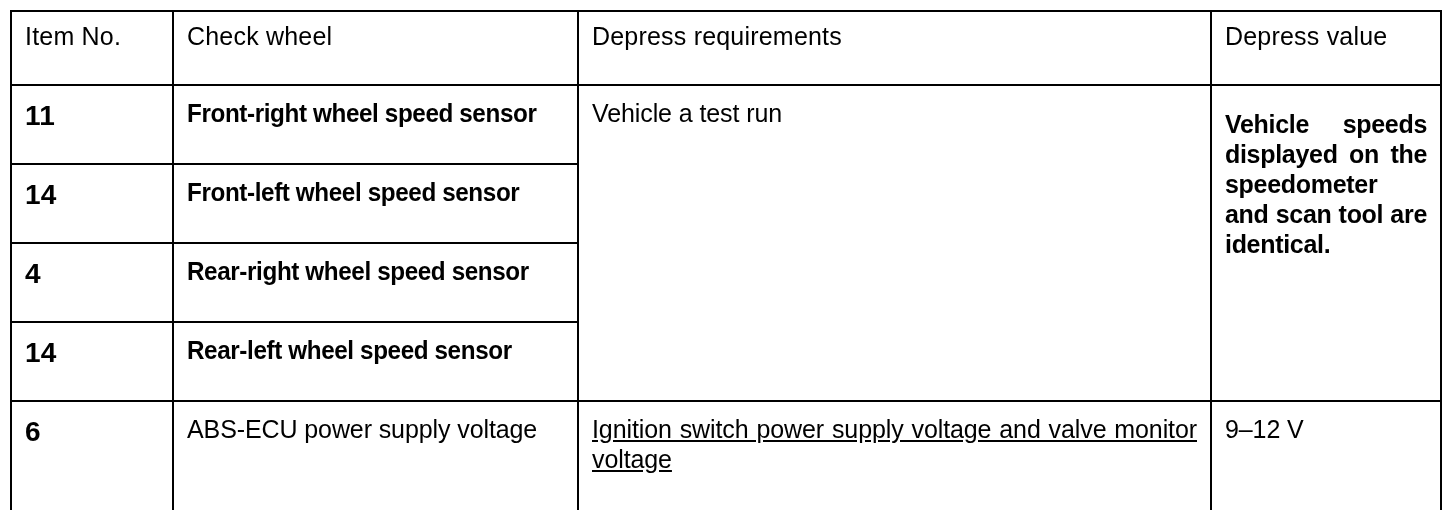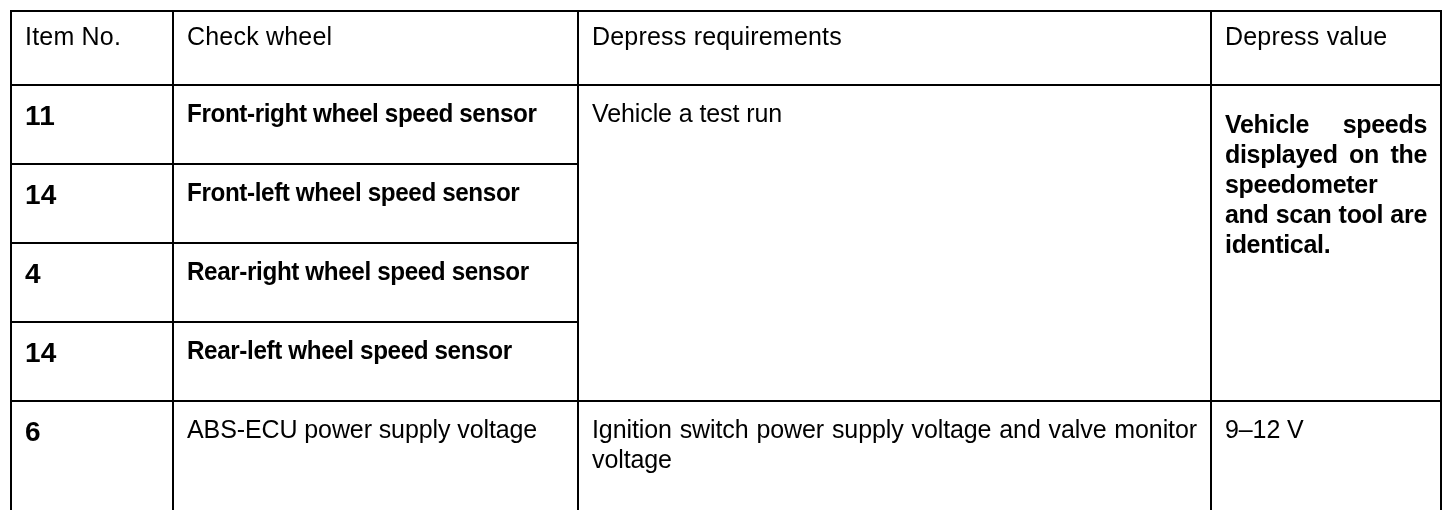--- a/index.html
+++ b/index.html
@@ -201,21 +201,21 @@
         </tr>
 
         <tr class="r-16">
           <td>
             <span class="item-no">6</span>
           </td>
           <td>
             <span class="plain-name">ABS-ECU power supply voltage</span>
           </td>
           <td>
-            <span class="req-text justify" style="display:block;">Ignition switch power supply voltage and valve monitor voltage</span>
+            <span class="req-text justify" style="display:block;text-decoration:underline;">Ignition switch power supply voltage and valve monitor voltage</span>
           </td>
           <td>
             <span class="norm-text no-wrap">9–12 V</span>
           </td>
         </tr>
 
         <tr class="r-33a">
           <td rowspan="2">
             <span class="item-no">33</span>
           </td>

